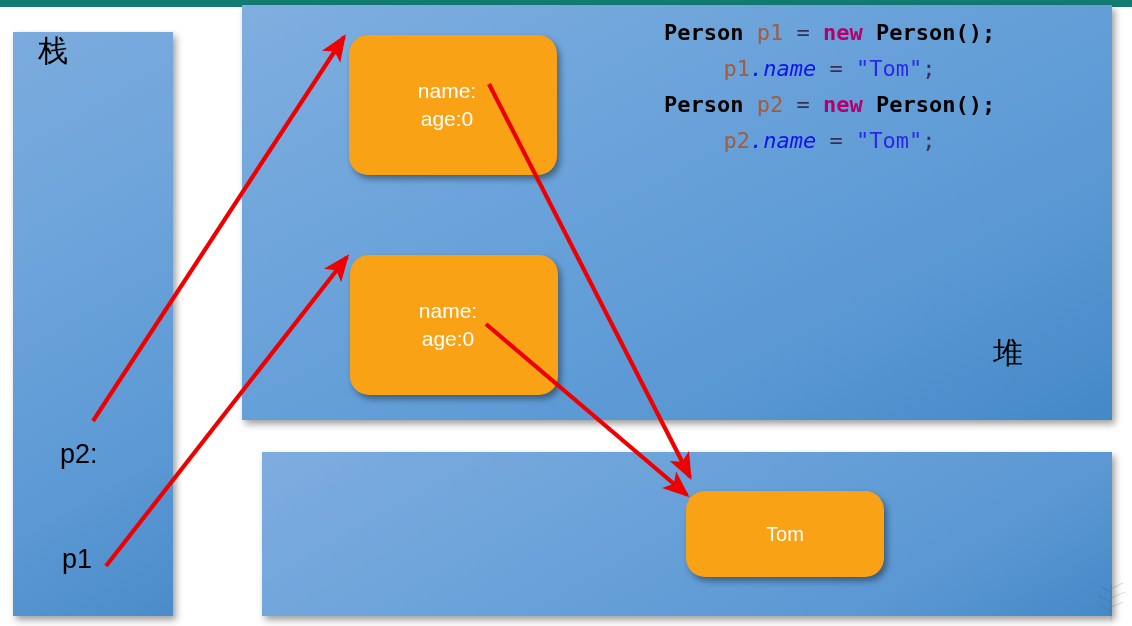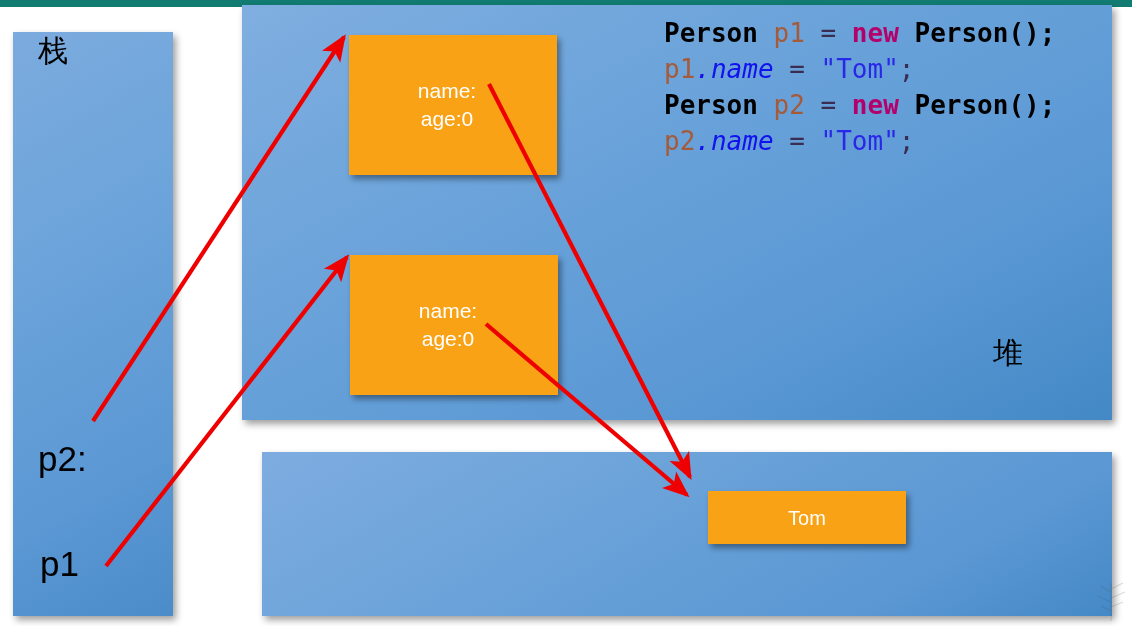--- a/index.html
+++ b/index.html
@@ -67,78 +67,81 @@
     font-family: "DejaVu Sans", "Liberation Sans", sans-serif;
   }
   #label-stack   { left: 38px;  top: 36px; }
   #label-heap    { left: 993px; top: 338px; }
   #label-method  { left: 916px; top: 568px; font-size: 32px; }
 
   
   .stack-var {
     position: absolute;
     color: #000000;
-    font-size: 35px;
+    font-size: 27px;
     line-height: 1;
     white-space: nowrap;
+    margin-left: 22px;
   }
   #stack-var-p2 { left: 38px; top: 441px; }
   #stack-var-p1 { left: 40px; top: 546px; }
 
   
   .obj-box {
     position: absolute;
     box-sizing: border-box;
     background: #f9a215;
     box-shadow: 3px 4px 6px rgba(0,0,0,0.40);
     color: #ffffff;
+    border-radius: 19px;
   }
   .obj-box .obj-lines {
     position: absolute;
     left: 0;
     top: 50%;
     transform: translateY(-50%);
     width: 100%;
     text-align: center;
     font-size: 21px;
     line-height: 1.32;
   }
   .obj-box .obj-lines .field {
     display: block;
     position: relative;
     left: -6px;
   }
   #obj-box-1 { left: 349px; top: 35px;  width: 208px; height: 140px; }
   #obj-box-2 { left: 350px; top: 255px; width: 208px; height: 140px; }
   #obj-box-tom {
-    left: 708px; top: 491px; width: 198px; height: 53px;
+    left: 686px; top: 491px; width: 198px; height: 86px;
   }
   #obj-box-tom .obj-lines { font-size: 20px; }
   #obj-box-tom .obj-lines .field { left: 0; }
 
   
   #arrow-layer {
     position: absolute;
     left: 0;
     top: 0;
     width: 1132px;
     height: 626px;
     pointer-events: none;
   }
 
   
   #code-block {
     position: absolute;
     left: 664px;
     top: 15px;
     font-family: "DejaVu Sans Mono", "Liberation Mono", monospace;
-    font-size: 26px;
+    font-size: 22px;
     line-height: 36px;
     white-space: pre;
     letter-spacing: 0px;
+    text-align: center;
   }
   .code-line { display: block; white-space: pre; }
   .tok-type   { color: #000000; font-weight: bold; }
   .tok-var    { color: #a55a3a; }
   .tok-kw     { color: #b3006b; font-weight: bold; }
   .tok-field  { color: #1212ee; font-style: italic; }
   .tok-str    { color: #2a28e8; }
   .tok-op     { color: #3a2d52; }
 
   

